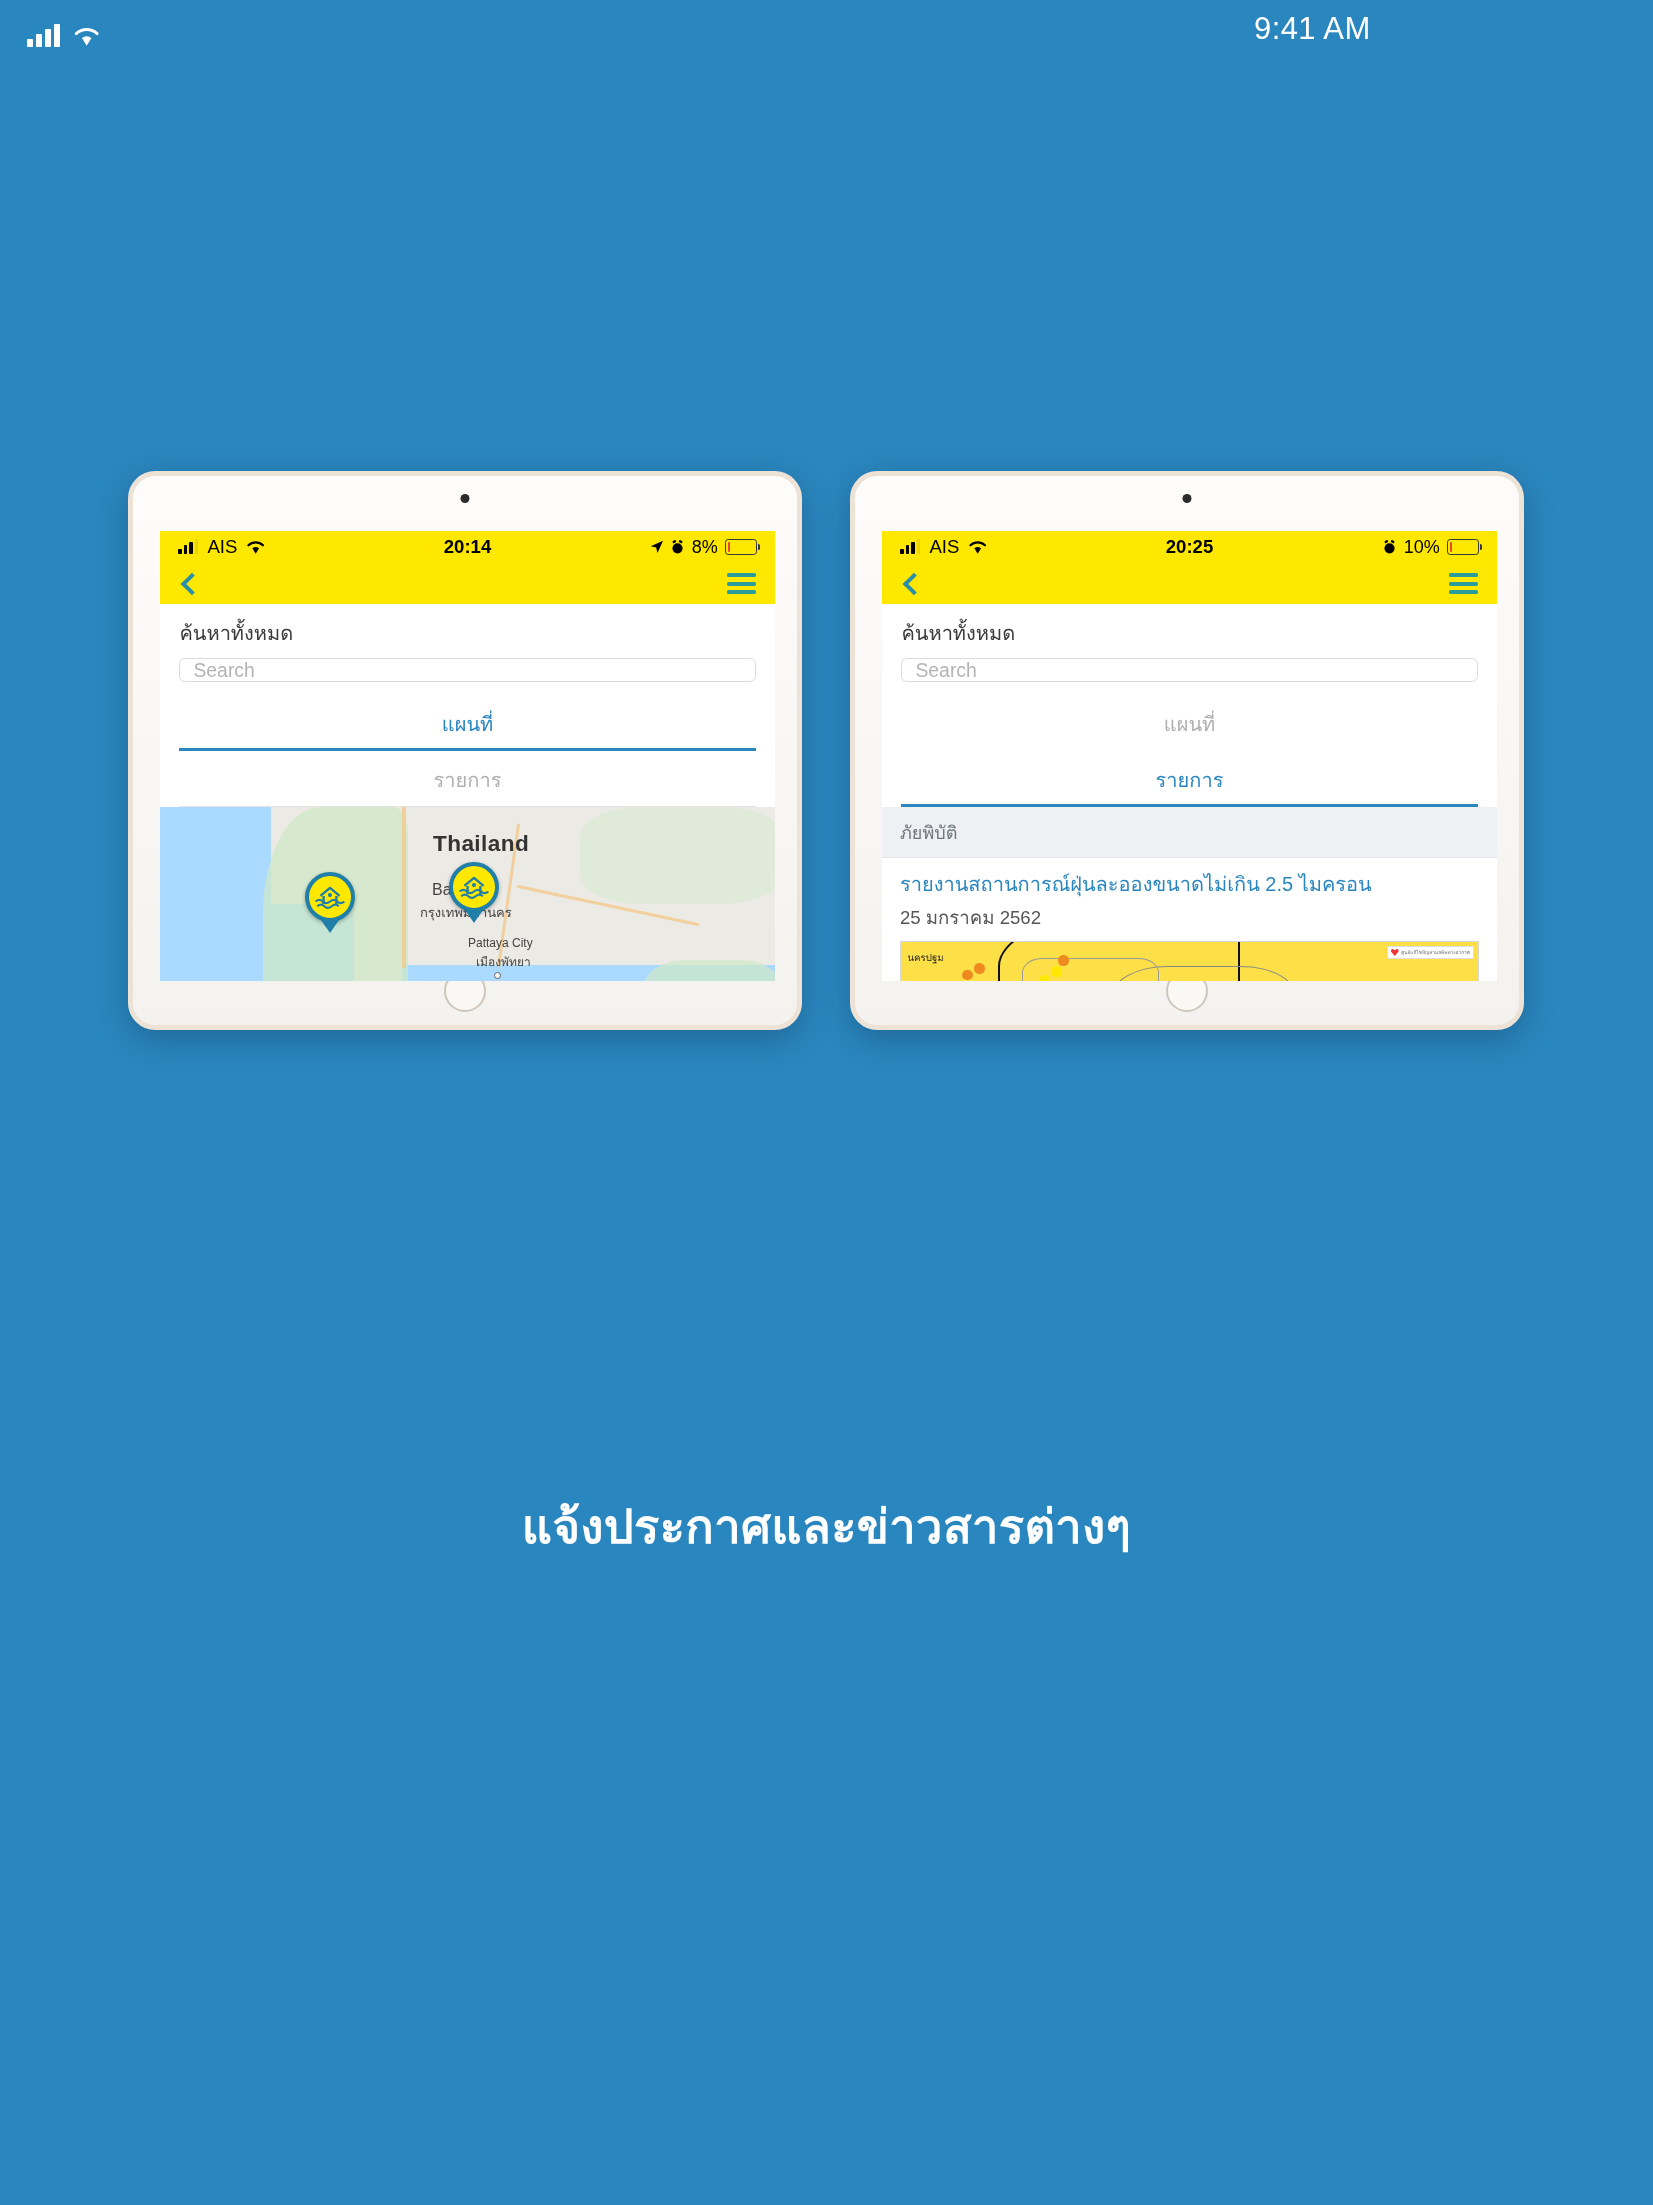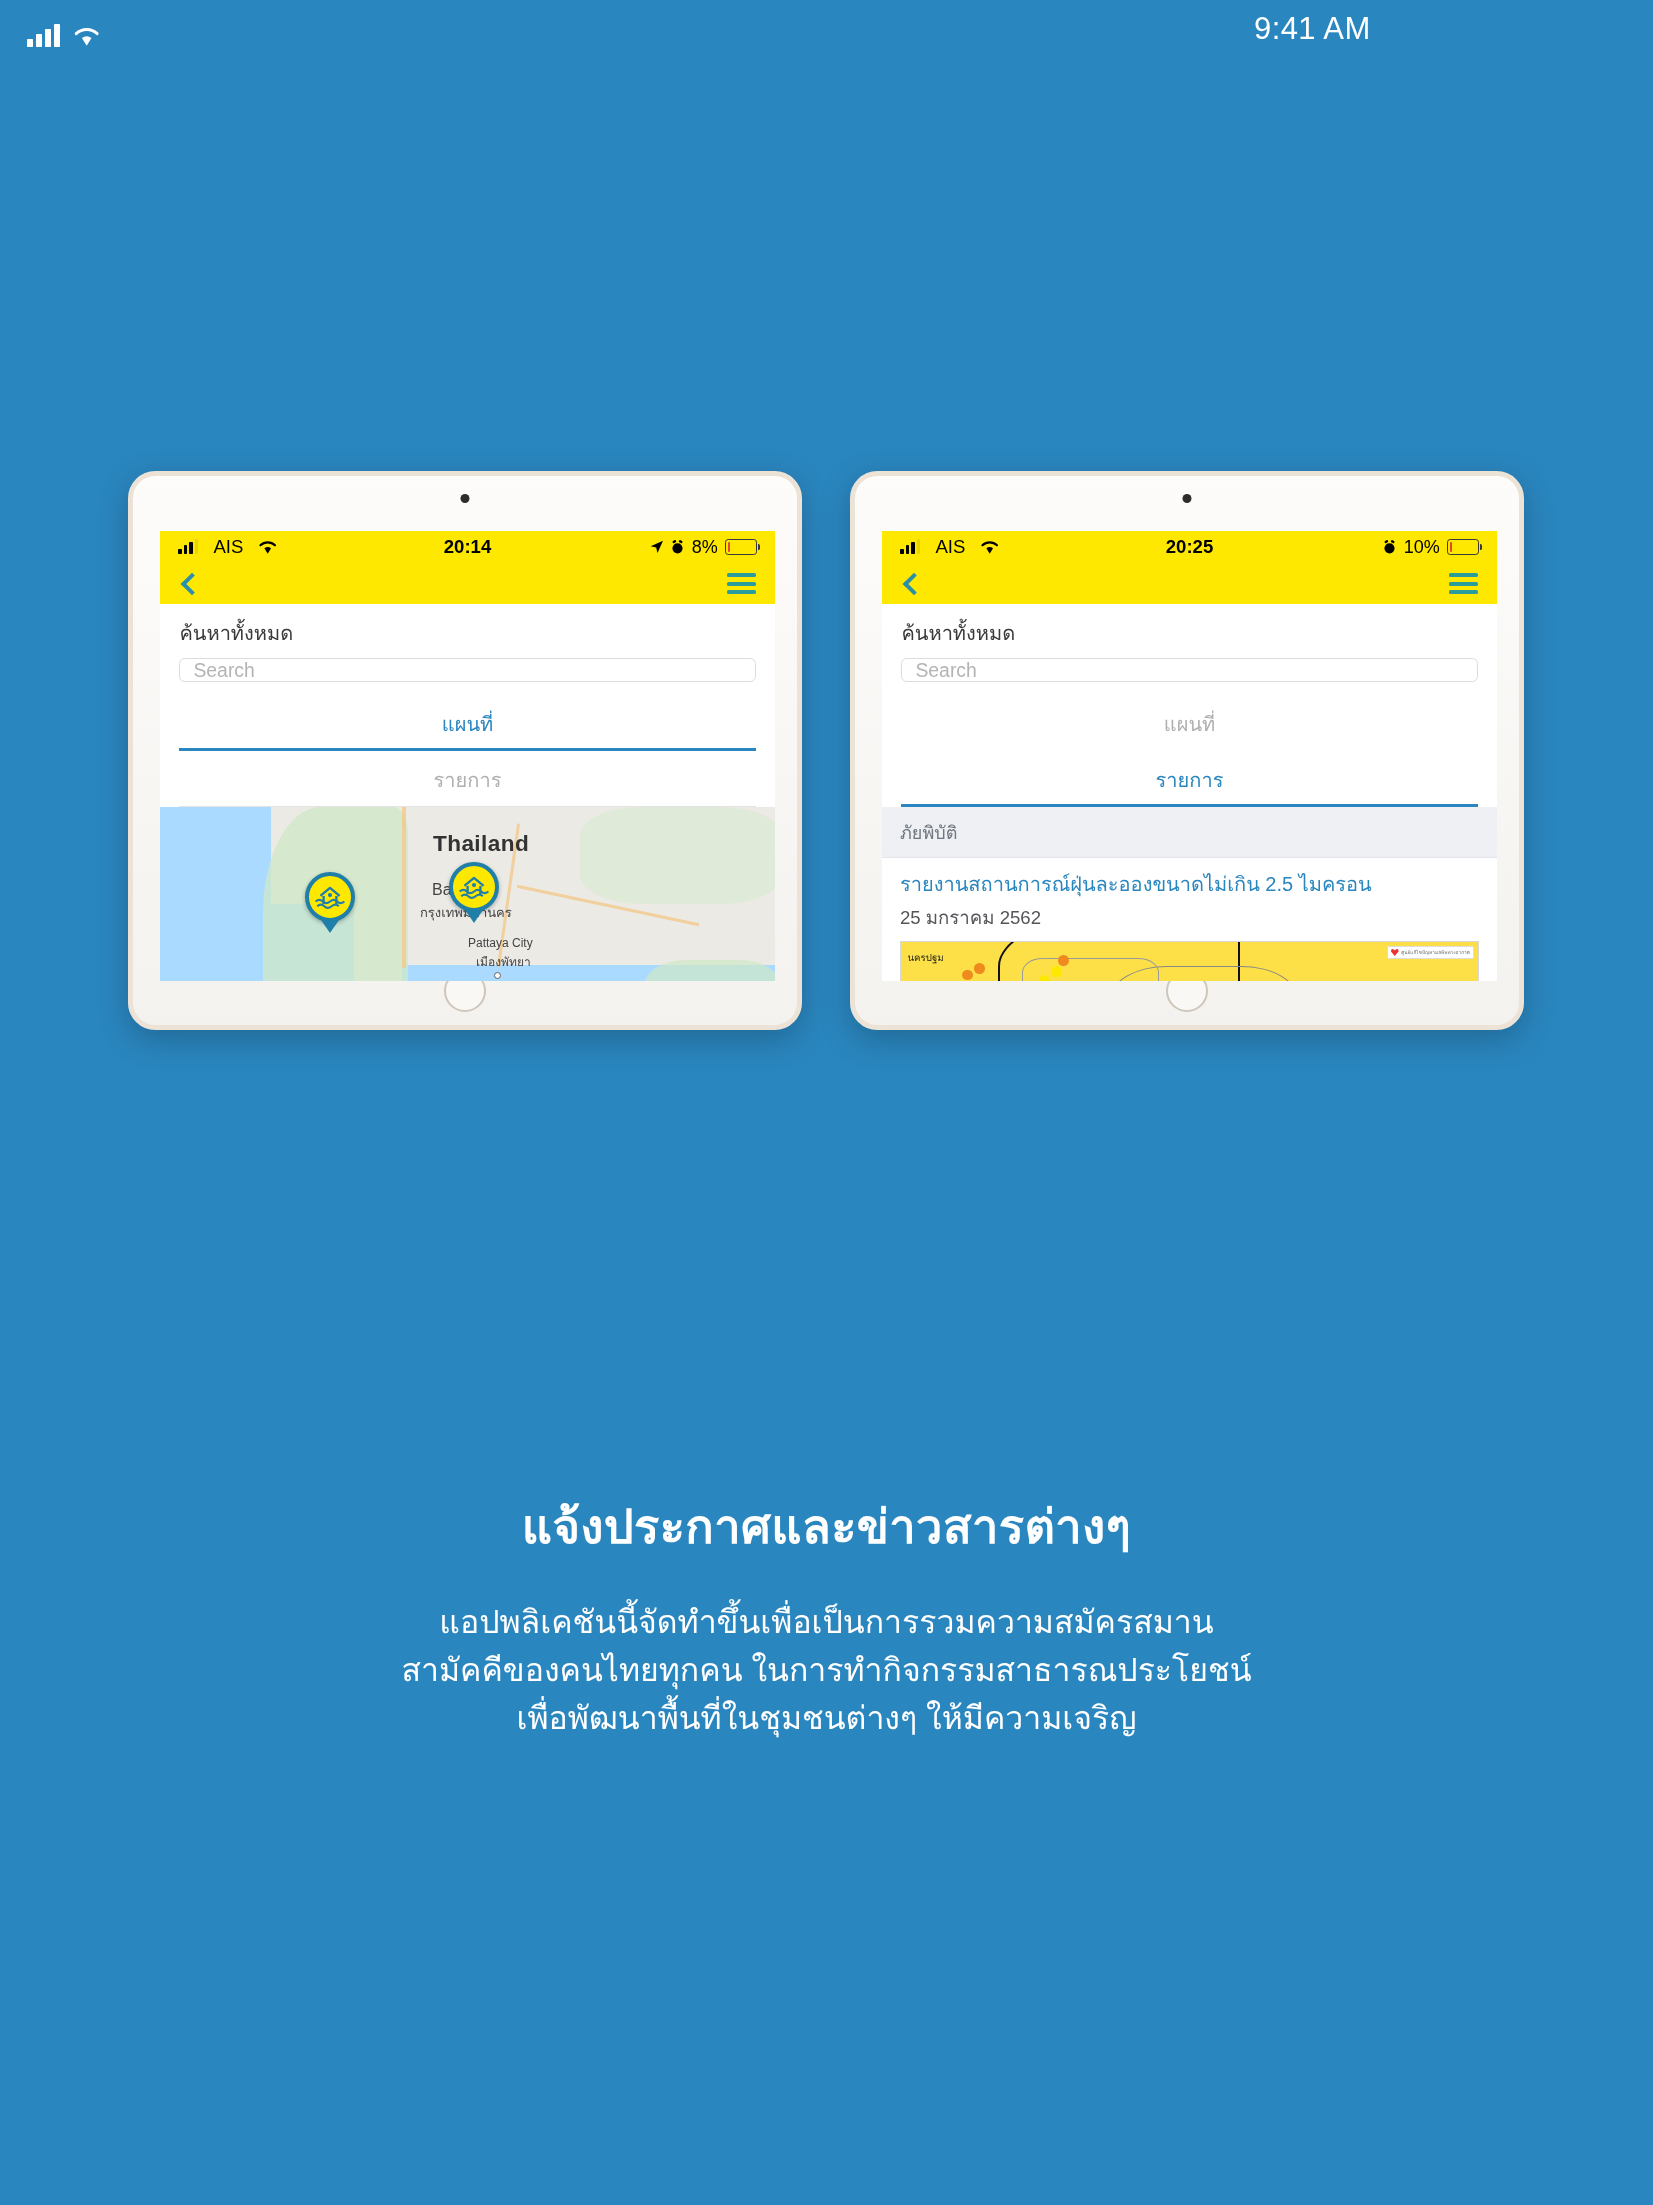--- a/index.html
+++ b/index.html
@@ -50,21 +50,21 @@
     width: 615px; height: 859px; 
     height: 450px;
     background: #ffffff; overflow: hidden;
   }
 
   
   .app-status {
     height: 32px; background: #ffe800; display: flex; align-items: center;
     padding: 0 18px; color: #000; font-size: 19.4px; position: relative;
   }
-  .as-left { display: flex; align-items: center; gap: 15px; }
+  .as-left { display: flex; align-items: center; gap: 9px; }
   .mini-bars { display: flex; align-items: flex-end; gap: 2px; height: 14.5px; }
   .mini-bars i { width: 3.6px; background: #000; border-radius: 0.8px; display:block;}
   .mini-bars i:nth-child(1){height:5.7px}
   .mini-bars i:nth-child(2){height:9px}
   .mini-bars i:nth-child(3){height:12px}
   .mini-bars i:nth-child(4){height:15.3px;background:#e9d400}
   .carrier { font-size: 18.6px; font-weight: 400; }
   .as-clock { position: absolute; left: 50%; transform: translateX(-50%); font-size: 18.6px; font-weight: 600;}
   .as-right { margin-left: auto; display: flex; align-items: center; gap: 7.3px; font-size: 18px; font-weight: 500;}
   .batt { width: 32px; height: 15.3px; border: 1.6px solid #3a3a3a; border-radius: 3.2px; position: relative; padding: 1.6px;}
@@ -392,21 +392,16 @@
             </div>
           </div>
 
         </div>
       </div>
     </div>
   </div>
 
   <div class="caption">
     <div class="cap-title">แจ้งประกาศและข่าวสารต่างๆ</div>
-    <div class="cap-body">
-      <div>แอปพลิเคชันนี้จัดทำขึ้นเพื่อเป็นการรวมความสมัครสมาน</div>
-      <div>สามัคคีของคนไทยทุกคน ในการทำกิจกรรมสาธารณประโยชน์</div>
-      <div>เพื่อพัฒนาพื้นที่ในชุมชนต่างๆ ให้มีความเจริญ</div>
-    </div>
   </div>
 
 </div>
 
 
 </body></html>

